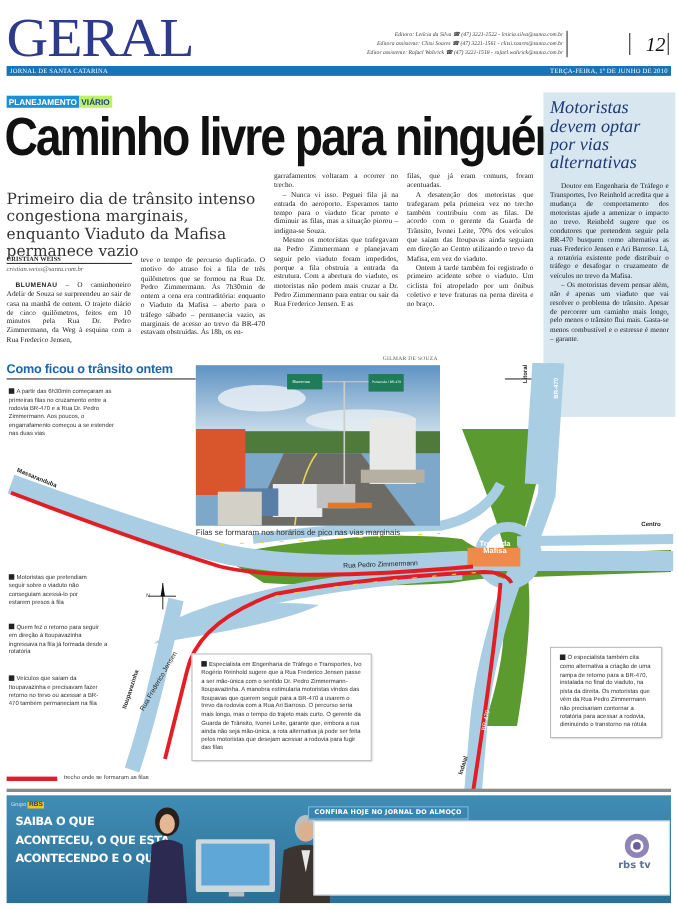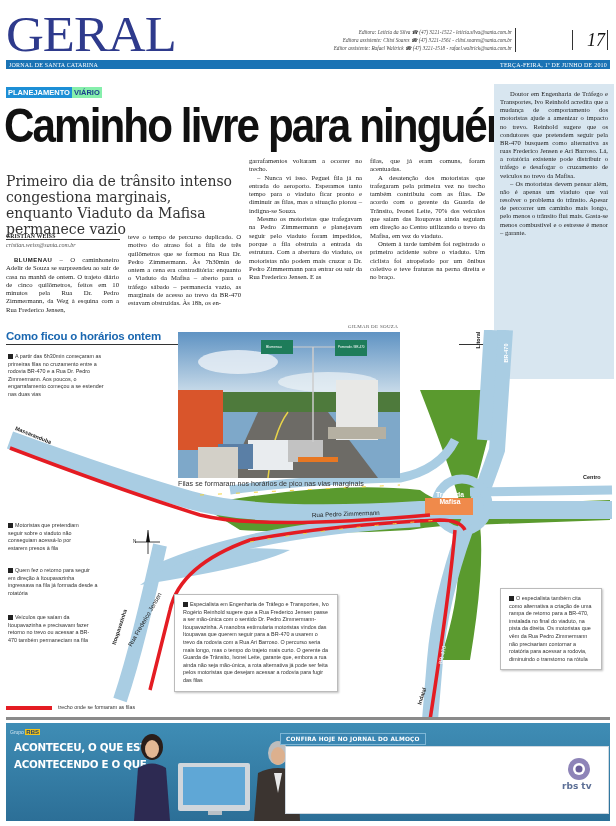--- a/index.html
+++ b/index.html
@@ -8,21 +8,21 @@
 
   
   .masthead-title { left: 6px; top: 8px; font-family: "Liberation Serif", serif; font-size: 50px; line-height: 52px; letter-spacing: -1px; color: #2e3a8c; transform: scaleX(1.05); transform-origin: left; }
   .editors { right: 100px; top: 28px; width: 260px; text-align: right; font-size: 5.2px; line-height: 8px; color: #444; border-right: 1px solid #333; padding-right: 3px; font-family: "Liberation Serif", serif; font-style: italic; }
   .page-num { right: 8px; top: 30px; font-family: "Liberation Serif", serif; font-style: italic; font-size: 18px; color: #111; border-left: 1px solid #333; padding-left: 14px; border-right: 1px solid #333; padding-right: 2px; line-height: 20px; }
   .bluebar { left: 6px; top: 60px; width: 604px; height: 9px; background: #1a73b5; display: flex; justify-content: space-between; align-items: center; padding: 0 3px; font-family: "Liberation Serif", serif; font-size: 6px; color: #fff; letter-spacing: 0.2px; }
 
   
   .kicker { left: 6px; top: 87px; font-family: "Liberation Sans", sans-serif; font-weight: bold; font-size: 7.5px; display: flex; }
   .kicker .k1 { background: #1d8fd6; color: #fff; padding: 1px 2px; }
-  .kicker .k2 { background: #86efac; color: #1a3e8c; padding: 1px 2px; }
+  .kicker .k2 { background: #bef264; color: #1a3e8c; padding: 1px 2px; }
   .headline { left: 4px; top: 99px; font-family: "Liberation Sans", sans-serif; font-weight: bold; font-size: 49px; line-height: 52px; letter-spacing: -2.2px; color: #111; transform: scaleX(0.86); transform-origin: left; white-space: nowrap; }
 
   
   .sidebar { left: 494px; top: 84px; width: 120px; height: 295px; background: #d8e6f0; padding: 6px 6px; }
   .sidebar-title { font-family: "Liberation Serif", serif; font-style: italic; font-size: 16.5px; line-height: 16.5px; color: #1e3b74; margin-bottom: 10px; }
   .sidebar-body { font-family: "Liberation Serif", serif; font-size: 6.6px; line-height: 8.15px; color: #222; text-align: justify; }
   .sidebar-body p { text-indent: 10px; }
 
   
   .deck { left: 6px; top: 153px; width: 234px; font-family: "DejaVu Serif", serif; font-size: 14px; line-height: 16px; color: #333; margin-top: 20px; }
@@ -68,33 +68,34 @@
 </style>
 </head>
 <body>
 
 <div class="abs masthead-title">GERAL</div>
 <div class="abs editors">
   <div>Editora: Letícia da Silva ☎ (47) 3221-1522 - leticia.silva@santa.com.br</div>
   <div>Editora assistente: Clitsi Soares ☎ (47) 3221-1561 - clitsi.soares@santa.com.br</div>
   <div>Editor assistente: Rafael Waltrick ☎ (47) 3221-1518 - rafael.waltrick@santa.com.br</div>
 </div>
-<div class="abs page-num">17</div>
+<div class="abs page-num">12</div>
 <div class="abs bluebar">
   <span>JORNAL DE SANTA CATARINA</span>
   <span>TERÇA-FEIRA, 1º DE JUNHO DE 2010</span>
 </div>
 
 <div class="abs kicker">
   <span class="k1">PLANEJAMENTO</span>
   <span class="k2">VIÁRIO</span>
 </div>
 <div class="abs headline">Caminho livre para ninguém</div>
 
 <div class="abs sidebar">
+  <div class="sidebar-title">Motoristas devem optar por vias alternativas</div>
   <div class="sidebar-body">
     <p>Doutor em Engenharia de Tráfego e Transportes, Ivo Reinhold acredita que a mudança de comportamento dos motoristas ajude a amenizar o impacto no trevo. Reinhold sugere que os condutores que pretendem seguir pela BR-470 busquem como alternativa as ruas Frederico Jensen e Ari Barroso. Lá, a rotatória existente pode distribuir o tráfego e desafogar o cruzamento de veículos no trevo da Mafisa.</p>
     <p>– Os motoristas devem pensar além, não é apenas um viaduto que vai resolver o problema do trânsito. Apesar de percorrer um caminho mais longo, pelo menos o trânsito flui mais. Gasta-se menos combustível e o estresse é menor – garante.</p>
   </div>
 </div>
 
 <div class="abs deck">Primeiro dia de trânsito intenso congestiona marginais, enquanto Viaduto da Mafisa permanece vazio</div>
 <div class="abs byline">CRISTIAN WEISS</div>
 <div class="abs email">cristian.weiss@santa.com.br</div>
 
@@ -108,21 +109,21 @@
   <p style="text-indent:0">garrafamentos voltaram a ocorrer no trecho.</p>
   <p>– Nunca vi isso. Peguei fila já na entrada do aeroporto. Esperamos tanto tempo para o viaduto ficar pronto e diminuir as filas, mas a situação piorou – indigna-se Souza.</p>
   <p>Mesmo os motoristas que trafegavam na Pedro Zimmermann e planejavam seguir pelo viaduto foram impedidos, porque a fila obstruía a entrada da estrutura. Com a abertura do viaduto, os motoristas não podem mais cruzar a Dr. Pedro Zimmermann para entrar ou sair da Rua Frederico Jensen. E as</p>
 </div>
 <div class="abs col col4">
   <p style="text-indent:0">filas, que já eram comuns, foram acentuadas.</p>
   <p>A desatenção dos motoristas que trafegaram pela primeira vez no trecho também contribuiu com as filas. De acordo com o gerente da Guarda de Trânsito, Ivonei Leite, 70% dos veículos que saíam das Itoupavas ainda seguiam em direção ao Centro utilizando o trevo da Mafisa, em vez do viaduto.</p>
   <p>Ontem à tarde também foi registrado o primeiro acidente sobre o viaduto. Um ciclista foi atropelado por um ônibus coletivo e teve fraturas na perna direita e no braço.</p>
 </div>
 
-<div class="abs info-head">Como ficou o horários ontem</div>
+<div class="abs info-head">Como ficou o trânsito ontem</div>
 <div class="abs info-rule"></div>
 <div class="abs info-rule2"></div>
 <div class="abs photo-credit">GILMAR DE SOUZA</div>
 
 <svg class="abs" style="left:0;top:330px" width="616" height="390">
 
   <path d="M420 60 Q455 150 460 175 L470 175 Q480 140 500 60 Z" fill="#5a9a2e"></path>
   <path d="M200 175 Q330 150 420 160 Q440 175 470 175 L610 170 L610 190 L470 195 Q440 195 410 200 Q330 205 240 200 Z" fill="#5a9a2e"></path>
   <path d="M450 195 Q470 240 440 330 L470 330 Q485 240 480 195 Z" fill="#5a9a2e"></path>
 
@@ -206,20 +207,21 @@
 <div class="abs note note-box" style="left:174px;top:594px;width:164px;"><span class="sq"></span><span>Especialista em Engenharia de Tráfego e Transportes, Ivo Rogério Reinhold sugere que a Rua Frederico Jensen passe a ser mão-única com o sentido Dr. Pedro Zimmermann-Itoupavazinha. A manobra estimularia motoristas vindos das Itoupavas que querem seguir para a BR-470 a usarem o trevo da rodovia com a Rua Ari Barroso. O percurso seria mais longo, mas o tempo do trajeto mais curto. O gerente da Guarda de Trânsito, Ivonei Leite, garante que, embora a rua ainda não seja mão-única, a rota alternativa já pode ser feita pelos motoristas que desejam acessar a rodovia para fugir das filas</span></div>
 <div class="abs note note-box" style="left:500px;top:588px;width:102px;"><span class="sq"></span><span>O especialista também cita como alternativa a criação de uma rampa de retorno para a BR-470, instalada no final do viaduto, na pista da direita. Os motoristas que vêm da Rua Pedro Zimmermann não precisariam contornar a rotatória para acessar a rodovia, diminuindo o transtorno na rótula</span></div>
 
 <div class="abs legend-line"></div>
 <div class="abs legend-text">trecho onde se formaram as filas</div>
 <div class="abs bottom-bar"></div>
 
 <div class="abs ad">
   <div class="abs ad-brand"><span>Grupo</span> <b>RBS</b></div>
   <div class="abs ad-slogan">
+    <div>SAIBA O QUE</div>
     <div>ACONTECEU, O QUE ESTÁ</div>
     <div>ACONTECENDO E O QUE</div>
   </div>
 
   <svg class="abs" style="left:124px;top:10px" width="170" height="88">
     <ellipse cx="22" cy="14" rx="11" ry="13" fill="#2a1e1a"></ellipse>
     <ellipse cx="22" cy="16" rx="7" ry="9" fill="#e4b894"></ellipse>
     <path d="M4 88 L8 35 Q22 26 36 35 L40 88 Z" fill="#2d2a52"></path>
     <rect x="48" y="30" width="72" height="48" rx="2" fill="#cfd6dc"></rect>
     <rect x="53" y="34" width="62" height="38" fill="#5fa7d6"></rect>

